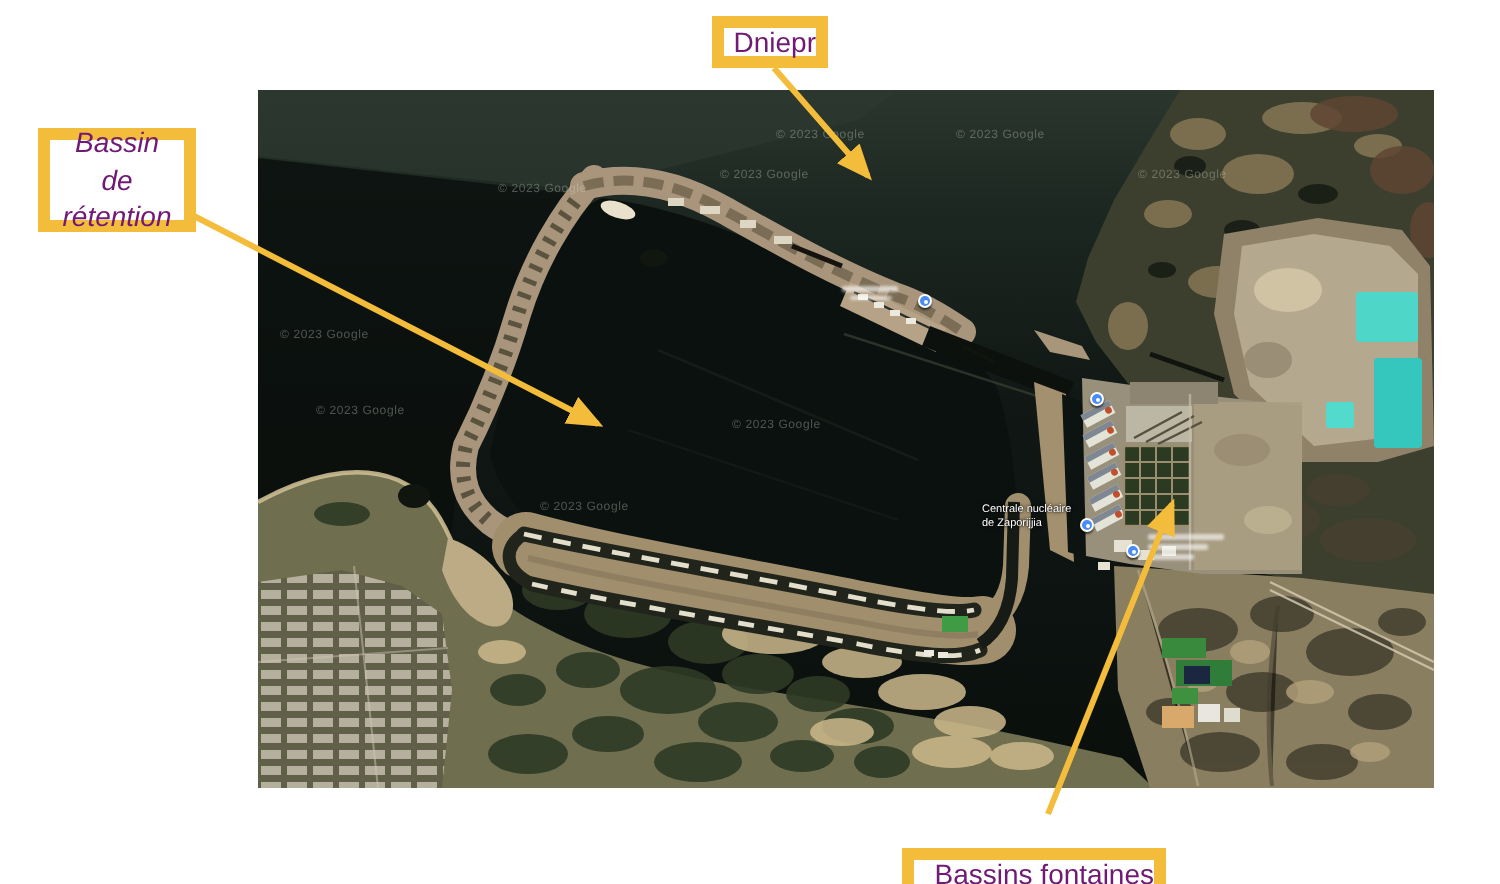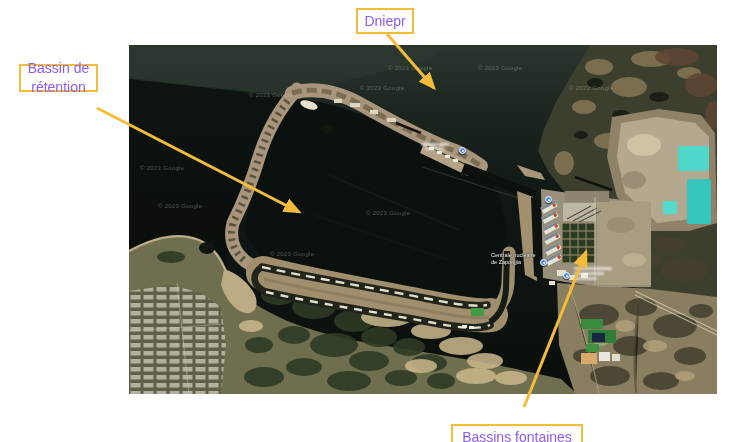--- a/index.html
+++ b/index.html
@@ -15,21 +15,21 @@
 
   
   .place-label{position:absolute;color:#ffffff;font-size:5.5px;line-height:1.25;text-shadow:0 0 2px #000,0 0 1px #000;filter:blur(.3px);white-space:nowrap;}
   .smudge{position:absolute;background:rgba(255,255,255,.62);filter:blur(.8px);border-radius:1px;}
 
   
   .pin{position:absolute;width:7px;height:7px;border-radius:50% 50% 50% 50%;border:1px solid #ffffff;box-sizing:border-box;box-shadow:0 1px 1px rgba(0,0,0,.6);}
   .pin::after{content:"";position:absolute;left:1.6px;top:1.6px;width:2px;height:2px;border-radius:50%;background:#fff;}
 
   
-  .callout{position:absolute;background:#ffffff;border:2px solid #0f172a;display:flex;align-items:center;justify-content:center;text-align:center;color:#8b5cf6;font-size:14px;line-height:1.35;z-index:6;box-sizing:border-box;}
+  .callout{position:absolute;background:#ffffff;border:6px solid #0f172a;display:flex;align-items:center;justify-content:flex-end;text-align:center;color:#701a75;font-size:14px;line-height:1.35;z-index:6;box-sizing:border-box;}
 
   
   .arrows{position:absolute;left:0;top:0;z-index:5;pointer-events:none;}
 </style>
 </head>
 <body>
 
 <div class="slide">
 
   <div class="map-wrap">
@@ -312,20 +312,20 @@
       </marker>
     </defs>
     <line x1="387" y1="34" x2="434" y2="88" stroke-width="3" marker-end="url(#ah)" style="stroke: rgb(244, 188, 59);"></line>
     <line x1="97" y1="108" x2="299" y2="212" stroke-width="3" marker-end="url(#ah)" style="stroke: rgb(244, 188, 59);"></line>
     <line x1="524" y1="407" x2="586" y2="252" stroke-width="3" marker-end="url(#ah)" style="stroke: rgb(244, 188, 59);"></line>
   </svg>
 
   <div class="callout" style="left: 356px; top: 8px; width: 58px; height: 26px; border-color: rgb(244, 188, 59);">
     <span>Dniepr</span>
   </div>
-  <div class="callout" style="left: 19px; top: 64px; width: 79px; height: 28px; padding: 1px 4px; border-color: rgb(244, 188, 59);">
+  <div class="callout" style="left: 19px; top: 64px; width: 79px; height: 52px; padding: 1px 4px; border-color: rgb(244, 188, 59); font-style: italic;">
     <span>Bassin de rétention</span>
   </div>
   <div class="callout" style="left: 451px; top: 424px; width: 132px; height: 26px; border-color: rgb(244, 188, 59);">
     <span>Bassins fontaines</span>
   </div>
 
 </div>
 
 </body></html>

